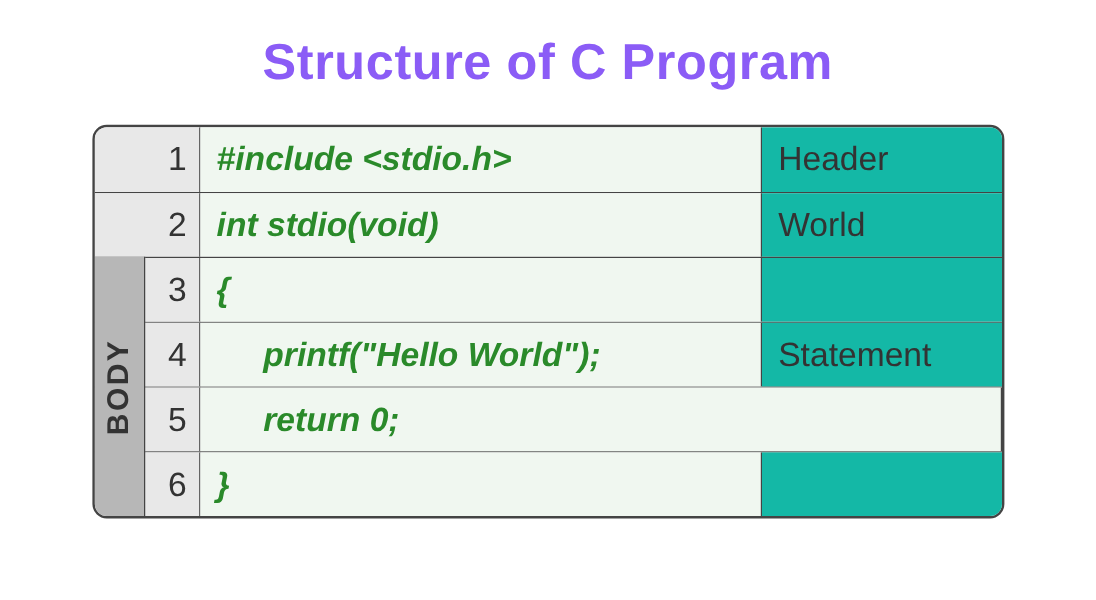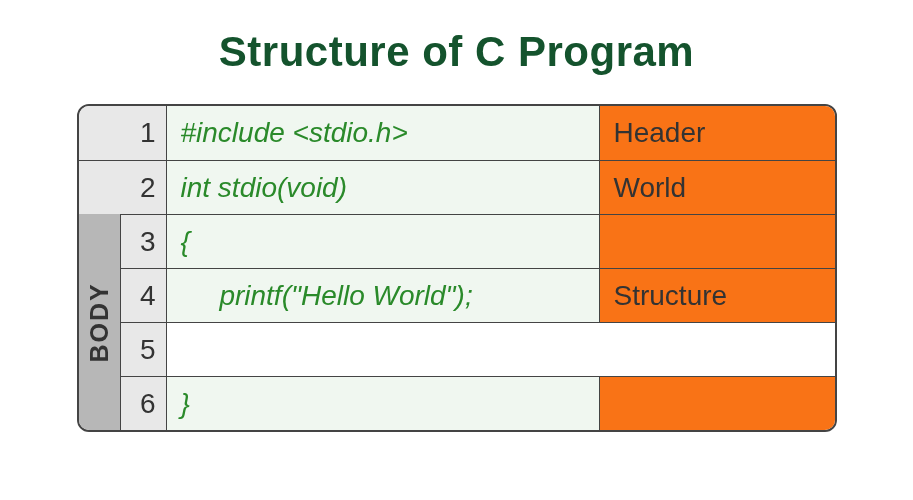--- a/index.html
+++ b/index.html
@@ -7,21 +7,21 @@
     width: 913px;
     height: 500px;
     background: #ffffff;
     font-family: "Segoe UI", Arial, sans-serif;
     display: flex;
     flex-direction: column;
     align-items: center;
     padding-top: 28px;
   }
   .title {
-    color: #14532d;
+    color: #8b5cf6;
     font-weight: 800;
     font-size: 42px;
     letter-spacing: 0.5px;
     margin-bottom: 28px;
   }
   .table-wrap {
     width: 760px;
     border: 2px solid #444;
     border-radius: 12px;
     overflow: hidden;
@@ -46,27 +46,27 @@
   }
   .code {
     flex: 1;
     background: #f0f7f0;
     border-right: 1.5px solid #444;
     display: flex;
     align-items: center;
     padding-left: 14px;
     color: #2a8a2a;
     font-style: italic;
-    font-weight: 400;
+    font-weight: 700;
     font-size: 28px;
     white-space: pre;
   }
   .label {
-    width: 235px;
-    background: #f97316;
+    width: 200px;
+    background: #14b8a6;
     display: flex;
     align-items: center;
     padding-left: 14px;
     color: #333;
     font-size: 28px;
     font-weight: 500;
   }
   
   .body-group {
     position: relative;
@@ -132,25 +132,26 @@
 
     <div class="row">
       <div class="linenum narrow-linenum">3</div>
       <div class="code">{</div>
       <div class="label"></div>
     </div>
 
     <div class="row">
       <div class="linenum narrow-linenum">4</div>
       <div class="code">     printf("Hello World");</div>
-      <div class="label">Structure</div>
+      <div class="label">Statement</div>
     </div>
 
     <div class="row">
       <div class="linenum narrow-linenum">5</div>
+      <div class="code">     return 0;</div>
     </div>
 
     <div class="row">
       <div class="linenum narrow-linenum">6</div>
       <div class="code">}</div>
       <div class="label"></div>
     </div>
   </div>
 
 </div>

